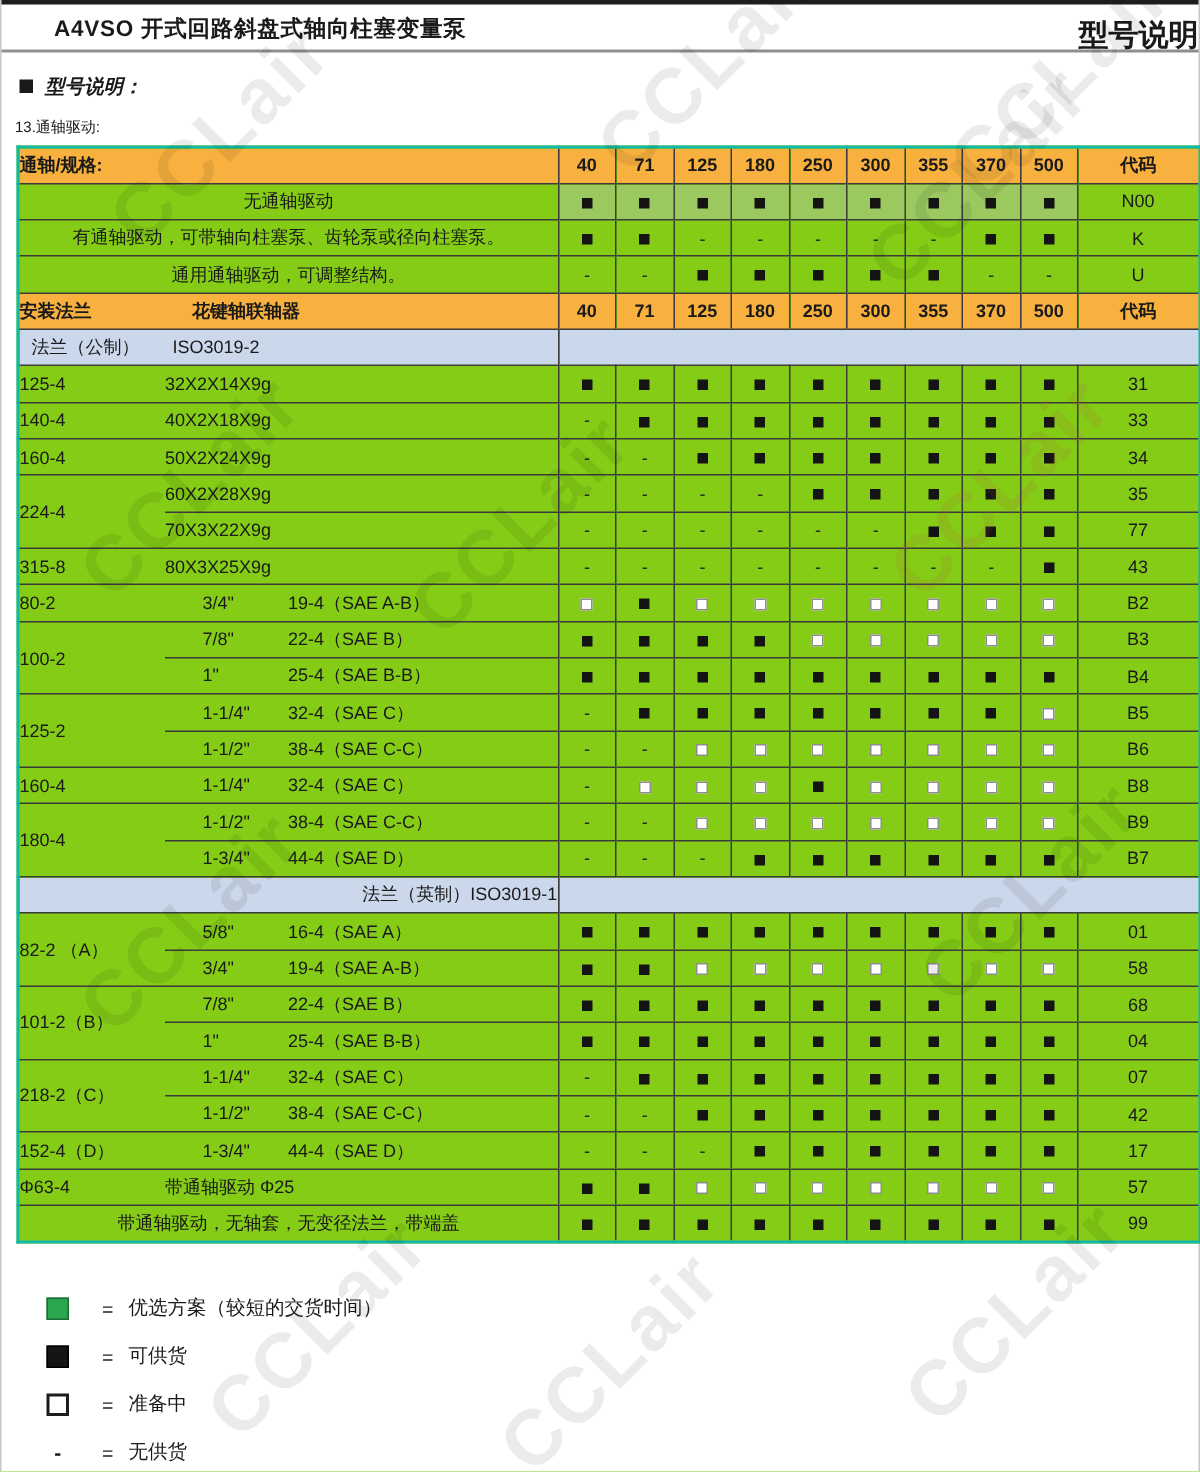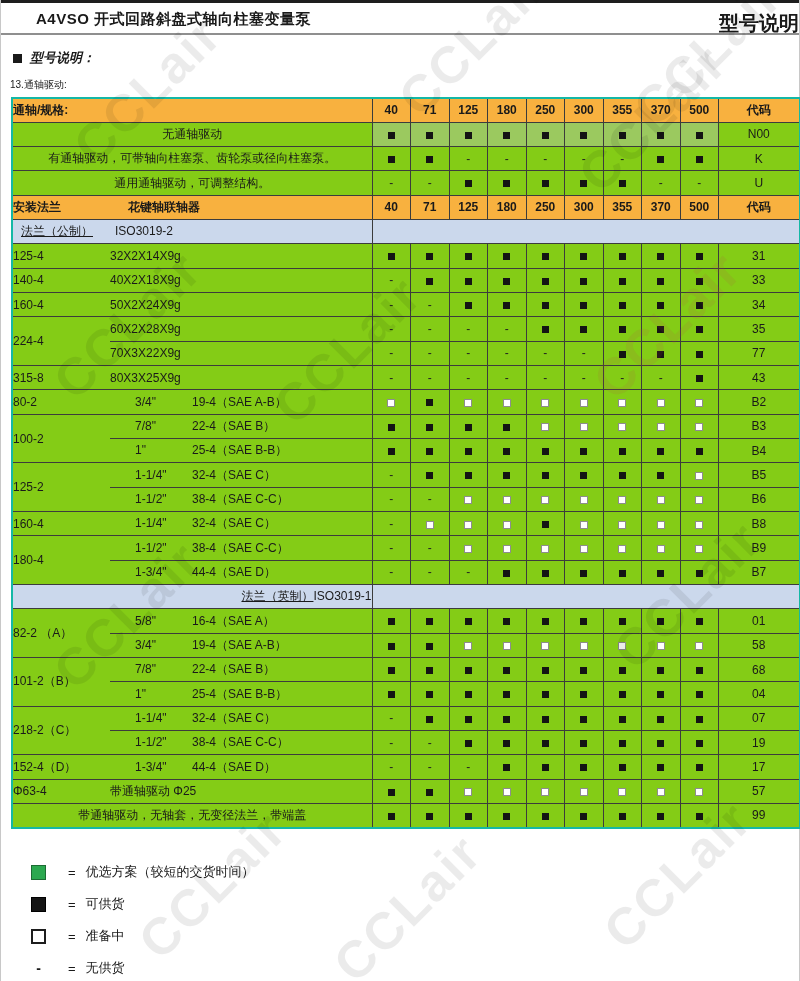--- a/index.html
+++ b/index.html
@@ -35,21 +35,21 @@
   #spec-table td{
     border-bottom:1px solid var(--line);
     padding:0;font-size:12px;vertical-align:middle;overflow:hidden;white-space:nowrap;
   }
   td.c-lbl{padding-left:8px;font-weight:bold;}
   td.c-flange{padding-left:8px;text-align:left;}
   td.c-spec{padding-left:2px;text-align:left;}
   td.c-wide{padding-left:8px;text-align:center;}
   .ind-size{display:inline-block;width:57px;margin-left:25px;}
   .h2a{display:inline-block;width:115px;}
-  .seca{display:inline-block;width:94px;text-decoration:underline;}
+  .seca{display:inline-block;width:94px;}
   td.c-size,td.c-cell,td.c-code,td.sec-fill{border-left:1px solid var(--line);}
   td.c-size{text-align:center;font-weight:bold;}
   td.c-cell{text-align:center;}
   td.c-code{text-align:center;padding-left:13px;}
   tr.row-orange td{background:var(--header-orange);}
   tr.row-section td{background:var(--section-blue);}
   td.g{background:var(--green-cell);}
   .sym{display:inline-block;vertical-align:middle;}
   .sym-f{width:7px;height:7px;background:#141414;}
   .sym-o{width:8px;height:8px;border:1px solid #8d8d8d;background:#fff;}
@@ -438,21 +438,21 @@
           <td class="c-spec"><span class="ind-size">1-1/2"</span><span>38-4（SAE C-C）</span></td>
           <td class="c-cell"><span class="sym-d">-</span></td>
           <td class="c-cell"><span class="sym-d">-</span></td>
           <td class="c-cell"><span class="sym sym-f"></span></td>
           <td class="c-cell"><span class="sym sym-f"></span></td>
           <td class="c-cell"><span class="sym sym-f"></span></td>
           <td class="c-cell"><span class="sym sym-f"></span></td>
           <td class="c-cell"><span class="sym sym-f"></span></td>
           <td class="c-cell"><span class="sym sym-f"></span></td>
           <td class="c-cell"><span class="sym sym-f"></span></td>
-          <td class="c-code">19</td>
+          <td class="c-code">42</td>
         </tr>
         <tr>
           <td class="c-flange" rowspan="1">152-4（D）</td>
           <td class="c-spec"><span class="ind-size">1-3/4"</span><span>44-4（SAE D）</span></td>
           <td class="c-cell"><span class="sym-d">-</span></td>
           <td class="c-cell"><span class="sym-d">-</span></td>
           <td class="c-cell"><span class="sym-d">-</span></td>
           <td class="c-cell"><span class="sym sym-f"></span></td>
           <td class="c-cell"><span class="sym sym-f"></span></td>
           <td class="c-cell"><span class="sym sym-f"></span></td>

